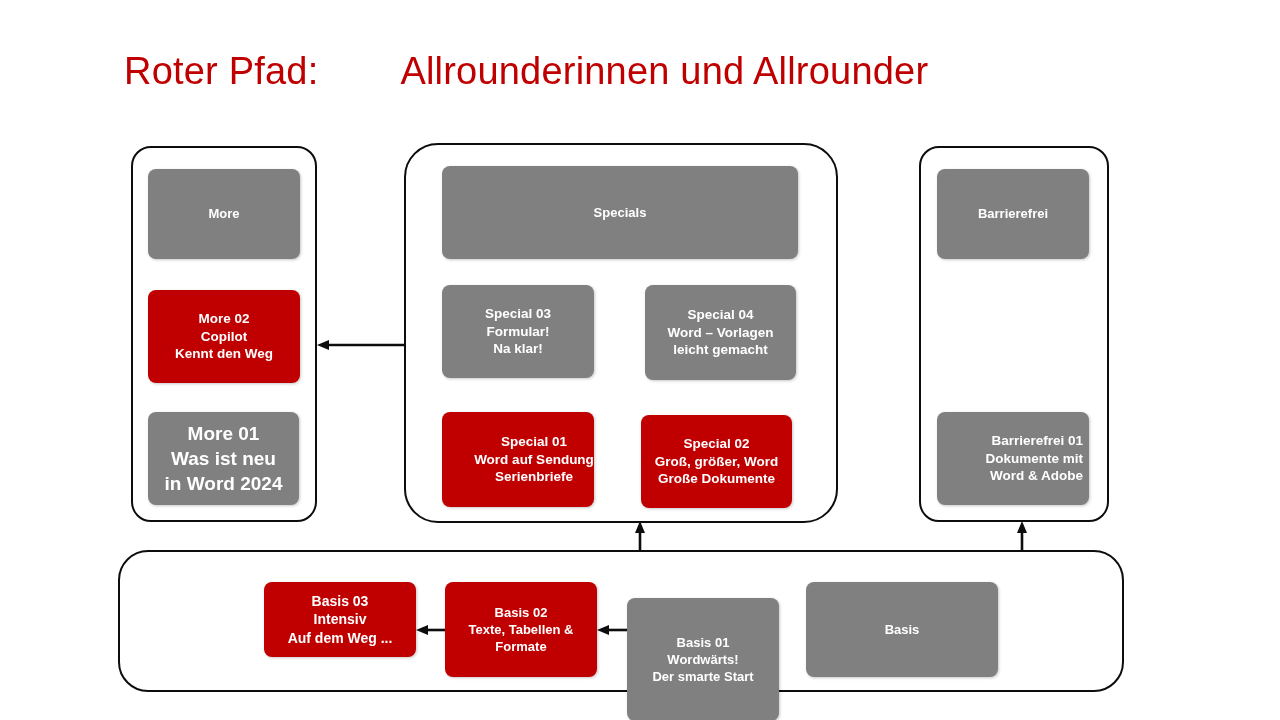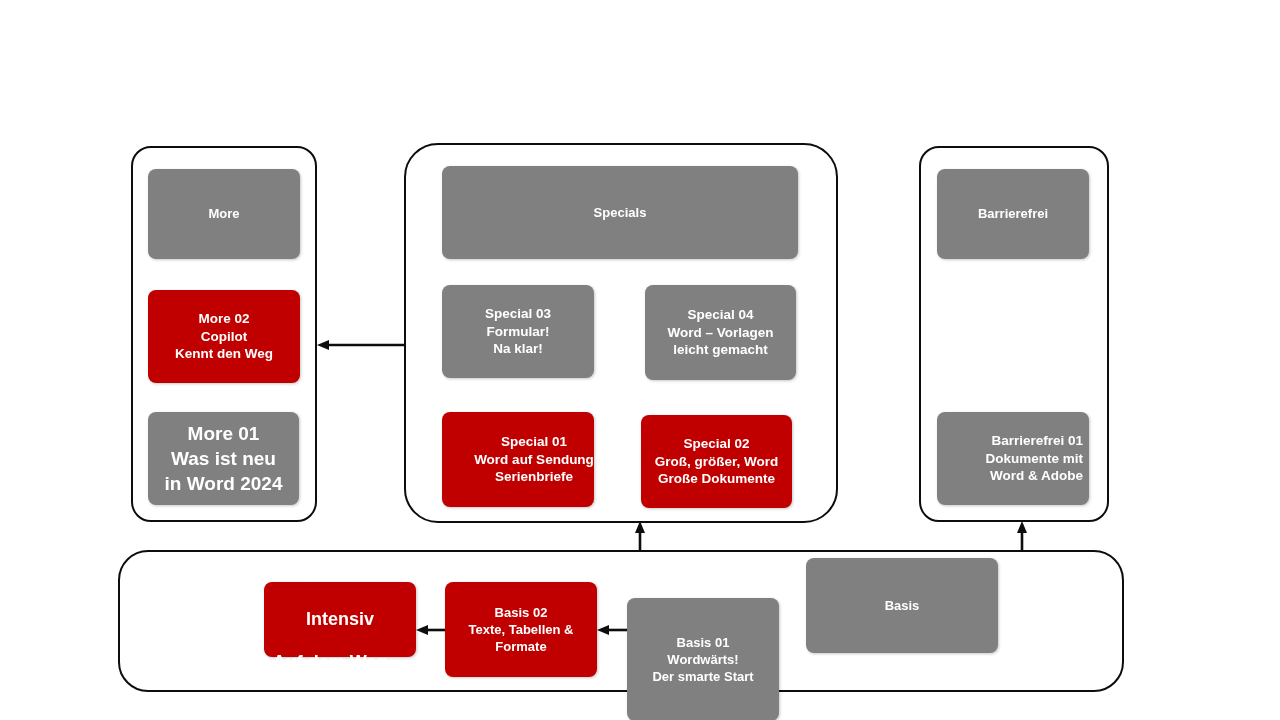--- a/index.html
+++ b/index.html
@@ -84,39 +84,43 @@
   #node-special-03  { left: 442px; top: 285px; width: 152px; height: 93px;  font-size: 13.5px; }
   #node-special-04  { left: 645px; top: 285px; width: 151px; height: 95px;  font-size: 13.5px; }
   #node-special-01  { left: 442px; top: 412px; width: 152px; height: 95px;  font-size: 13.5px; padding-left: 38px; }
   #node-special-02  { left: 641px; top: 415px; width: 151px; height: 93px;  font-size: 13.5px; }
 
   
   #node-barrierefrei    { left: 937px; top: 169px; width: 152px; height: 90px; font-size: 13px; }
   #node-barrierefrei-01 { left: 937px; top: 412px; width: 152px; height: 93px; font-size: 13.5px; align-items: flex-end; }
 
   
-  #node-basis-03 { left: 264px; top: 582px; width: 152px; height: 75px; font-size: 18px; gap: 20px; }
+  #node-basis-03 { left: 264px; top: 582px; width: 152px; height: 75px; font-size: 14px; }
   #node-basis-02 { left: 445px; top: 582px; width: 152px; height: 95px; font-size: 13px; }
   #node-basis-01 { left: 627px; top: 598px; width: 152px; height: 123px; font-size: 13px; }
-  #node-basis    { left: 806px; top: 558px; width: 192px; height: 95px; font-size: 13px; }
+  #node-basis    { left: 806px; top: 582px; width: 192px; height: 95px; font-size: 13px; }
 
   
   #connectors {
     position: absolute;
     left: 0; top: 0;
     width: 1280px;
     height: 720px;
     pointer-events: none;
   }
 </style>
 </head>
 <body>
 
 <div id="slide">
 
+  <div class="title-block">
+    <span class="title-main">Roter Pfad:</span>
+    <span class="title-sub">Allrounderinnen und Allrounder</span>
+  </div>
 
   <div class="group" id="group-more"></div>
   <div class="group" id="group-specials"></div>
   <div class="group" id="group-barrier"></div>
   <div class="group" id="group-basis"></div>
 
   <div class="node gray" id="node-more">
     <span class="ln">More</span>
   </div>
 

